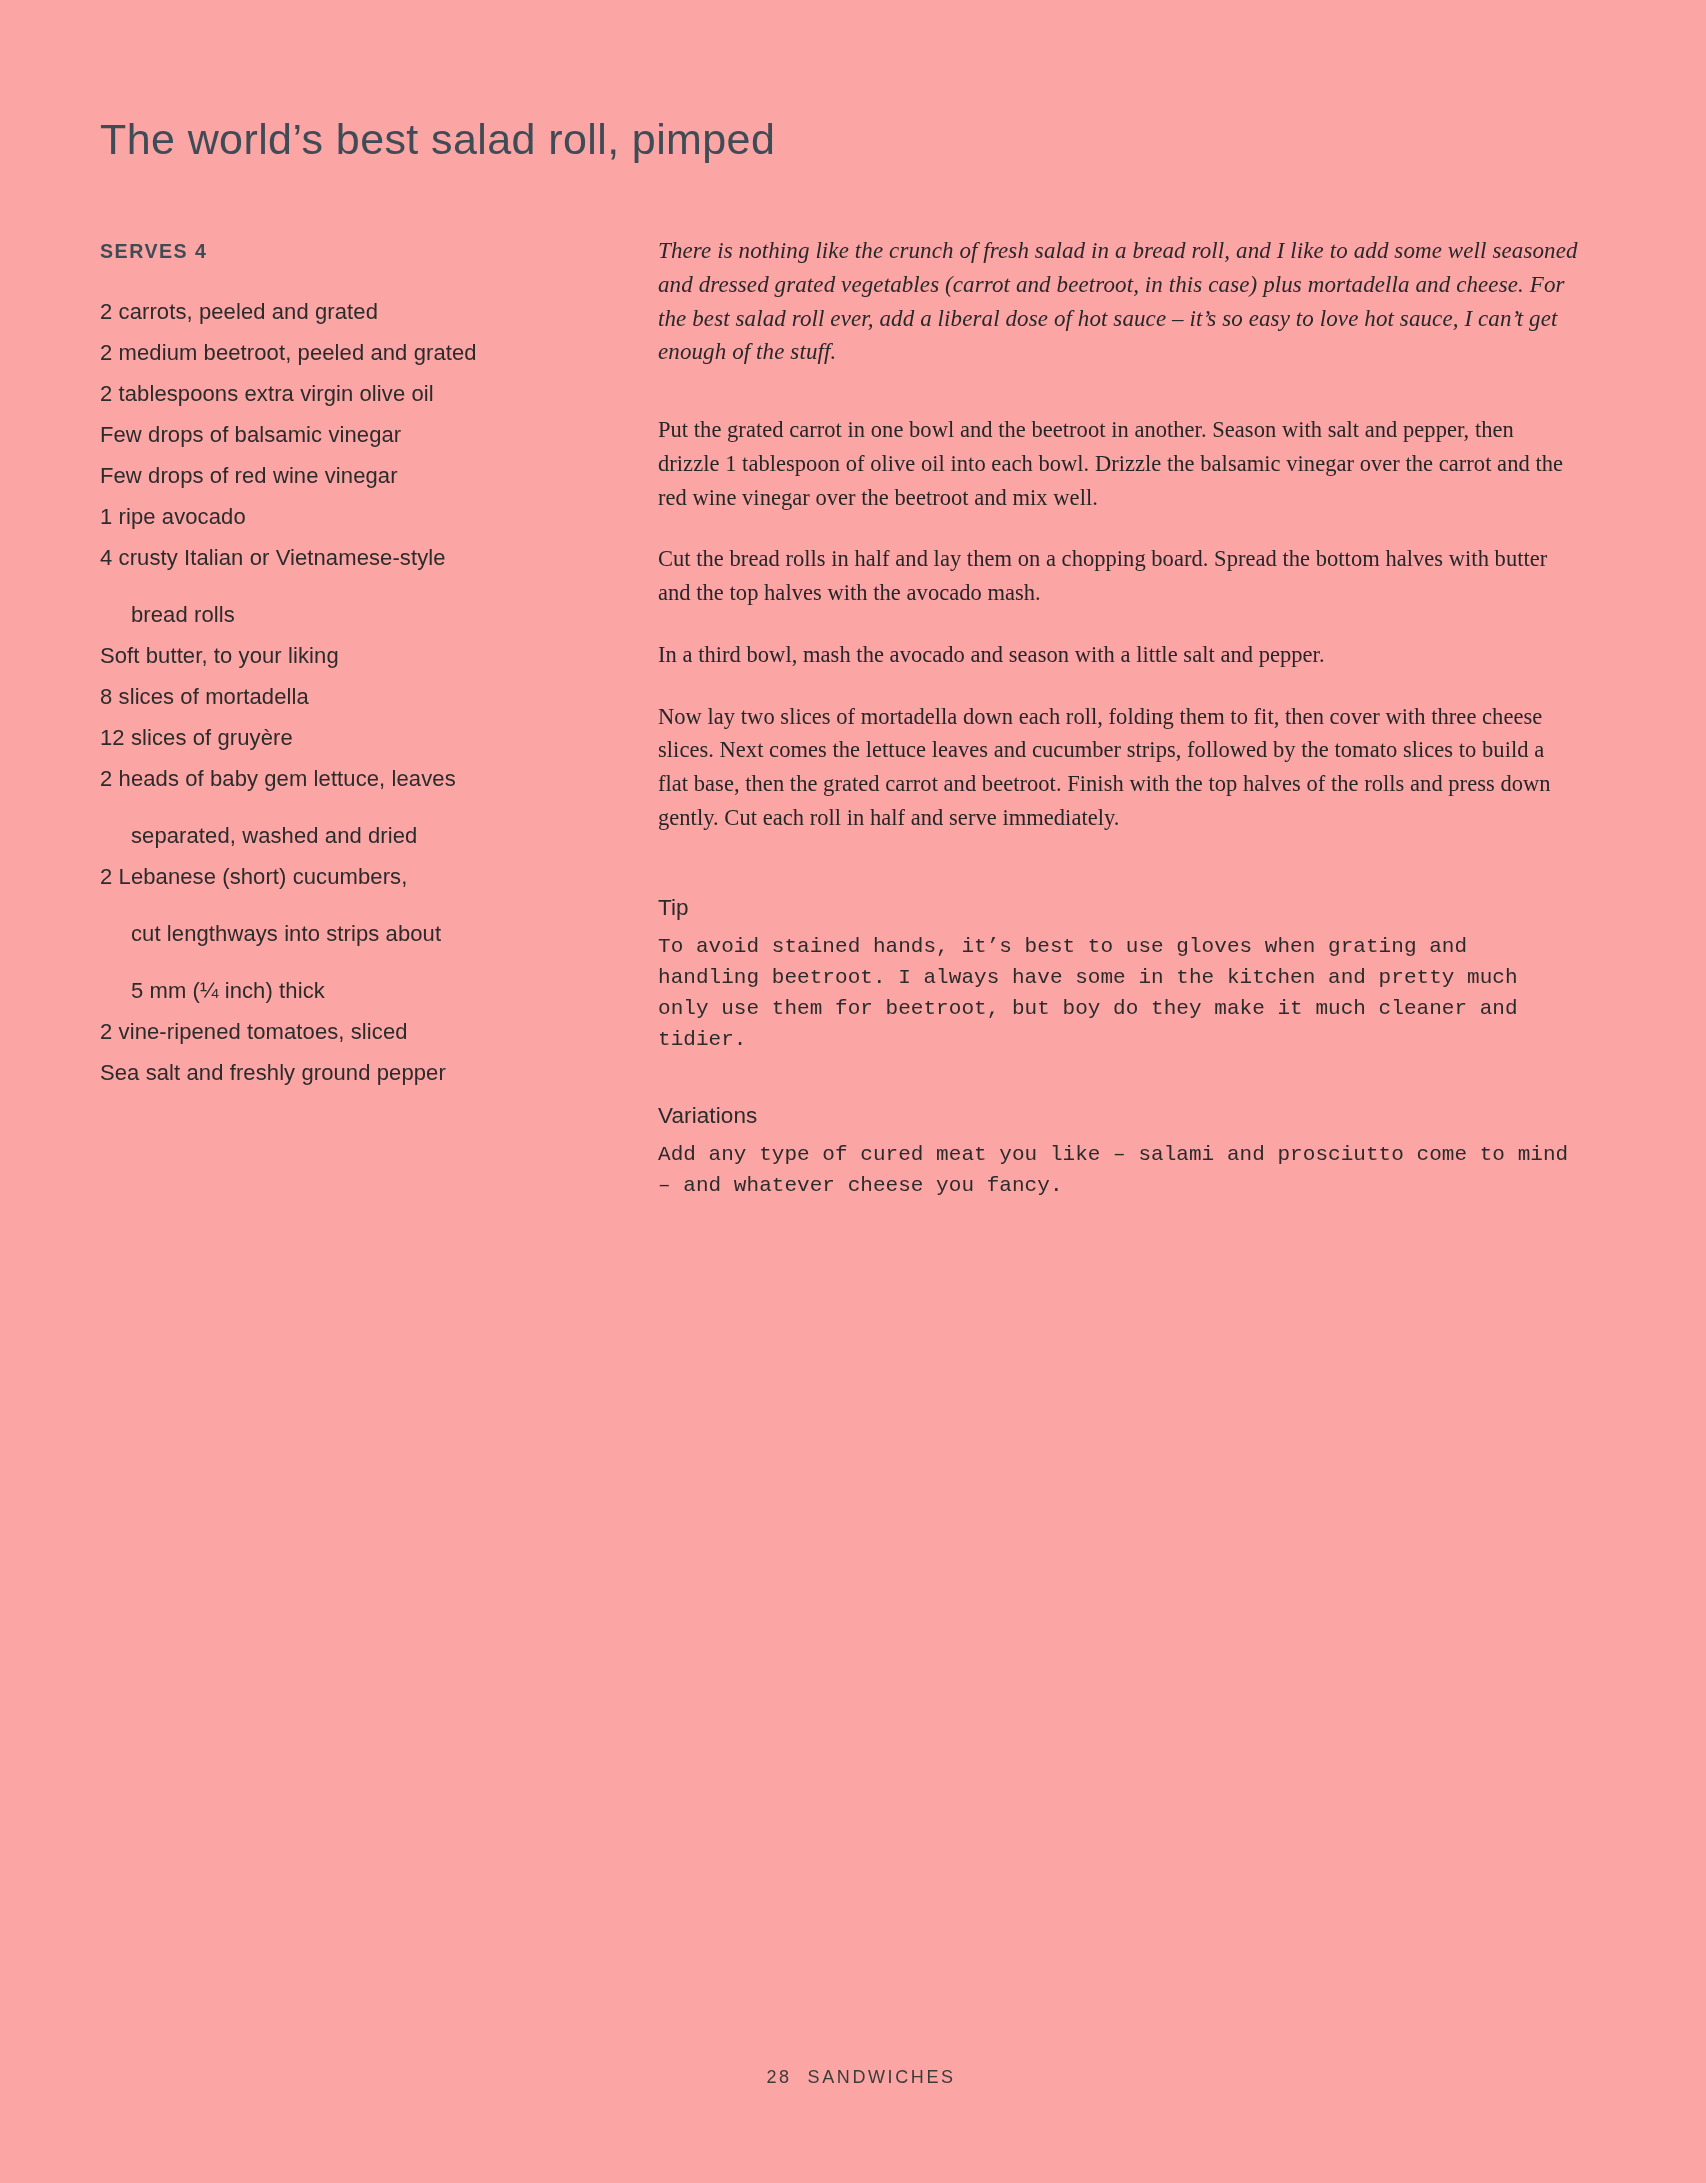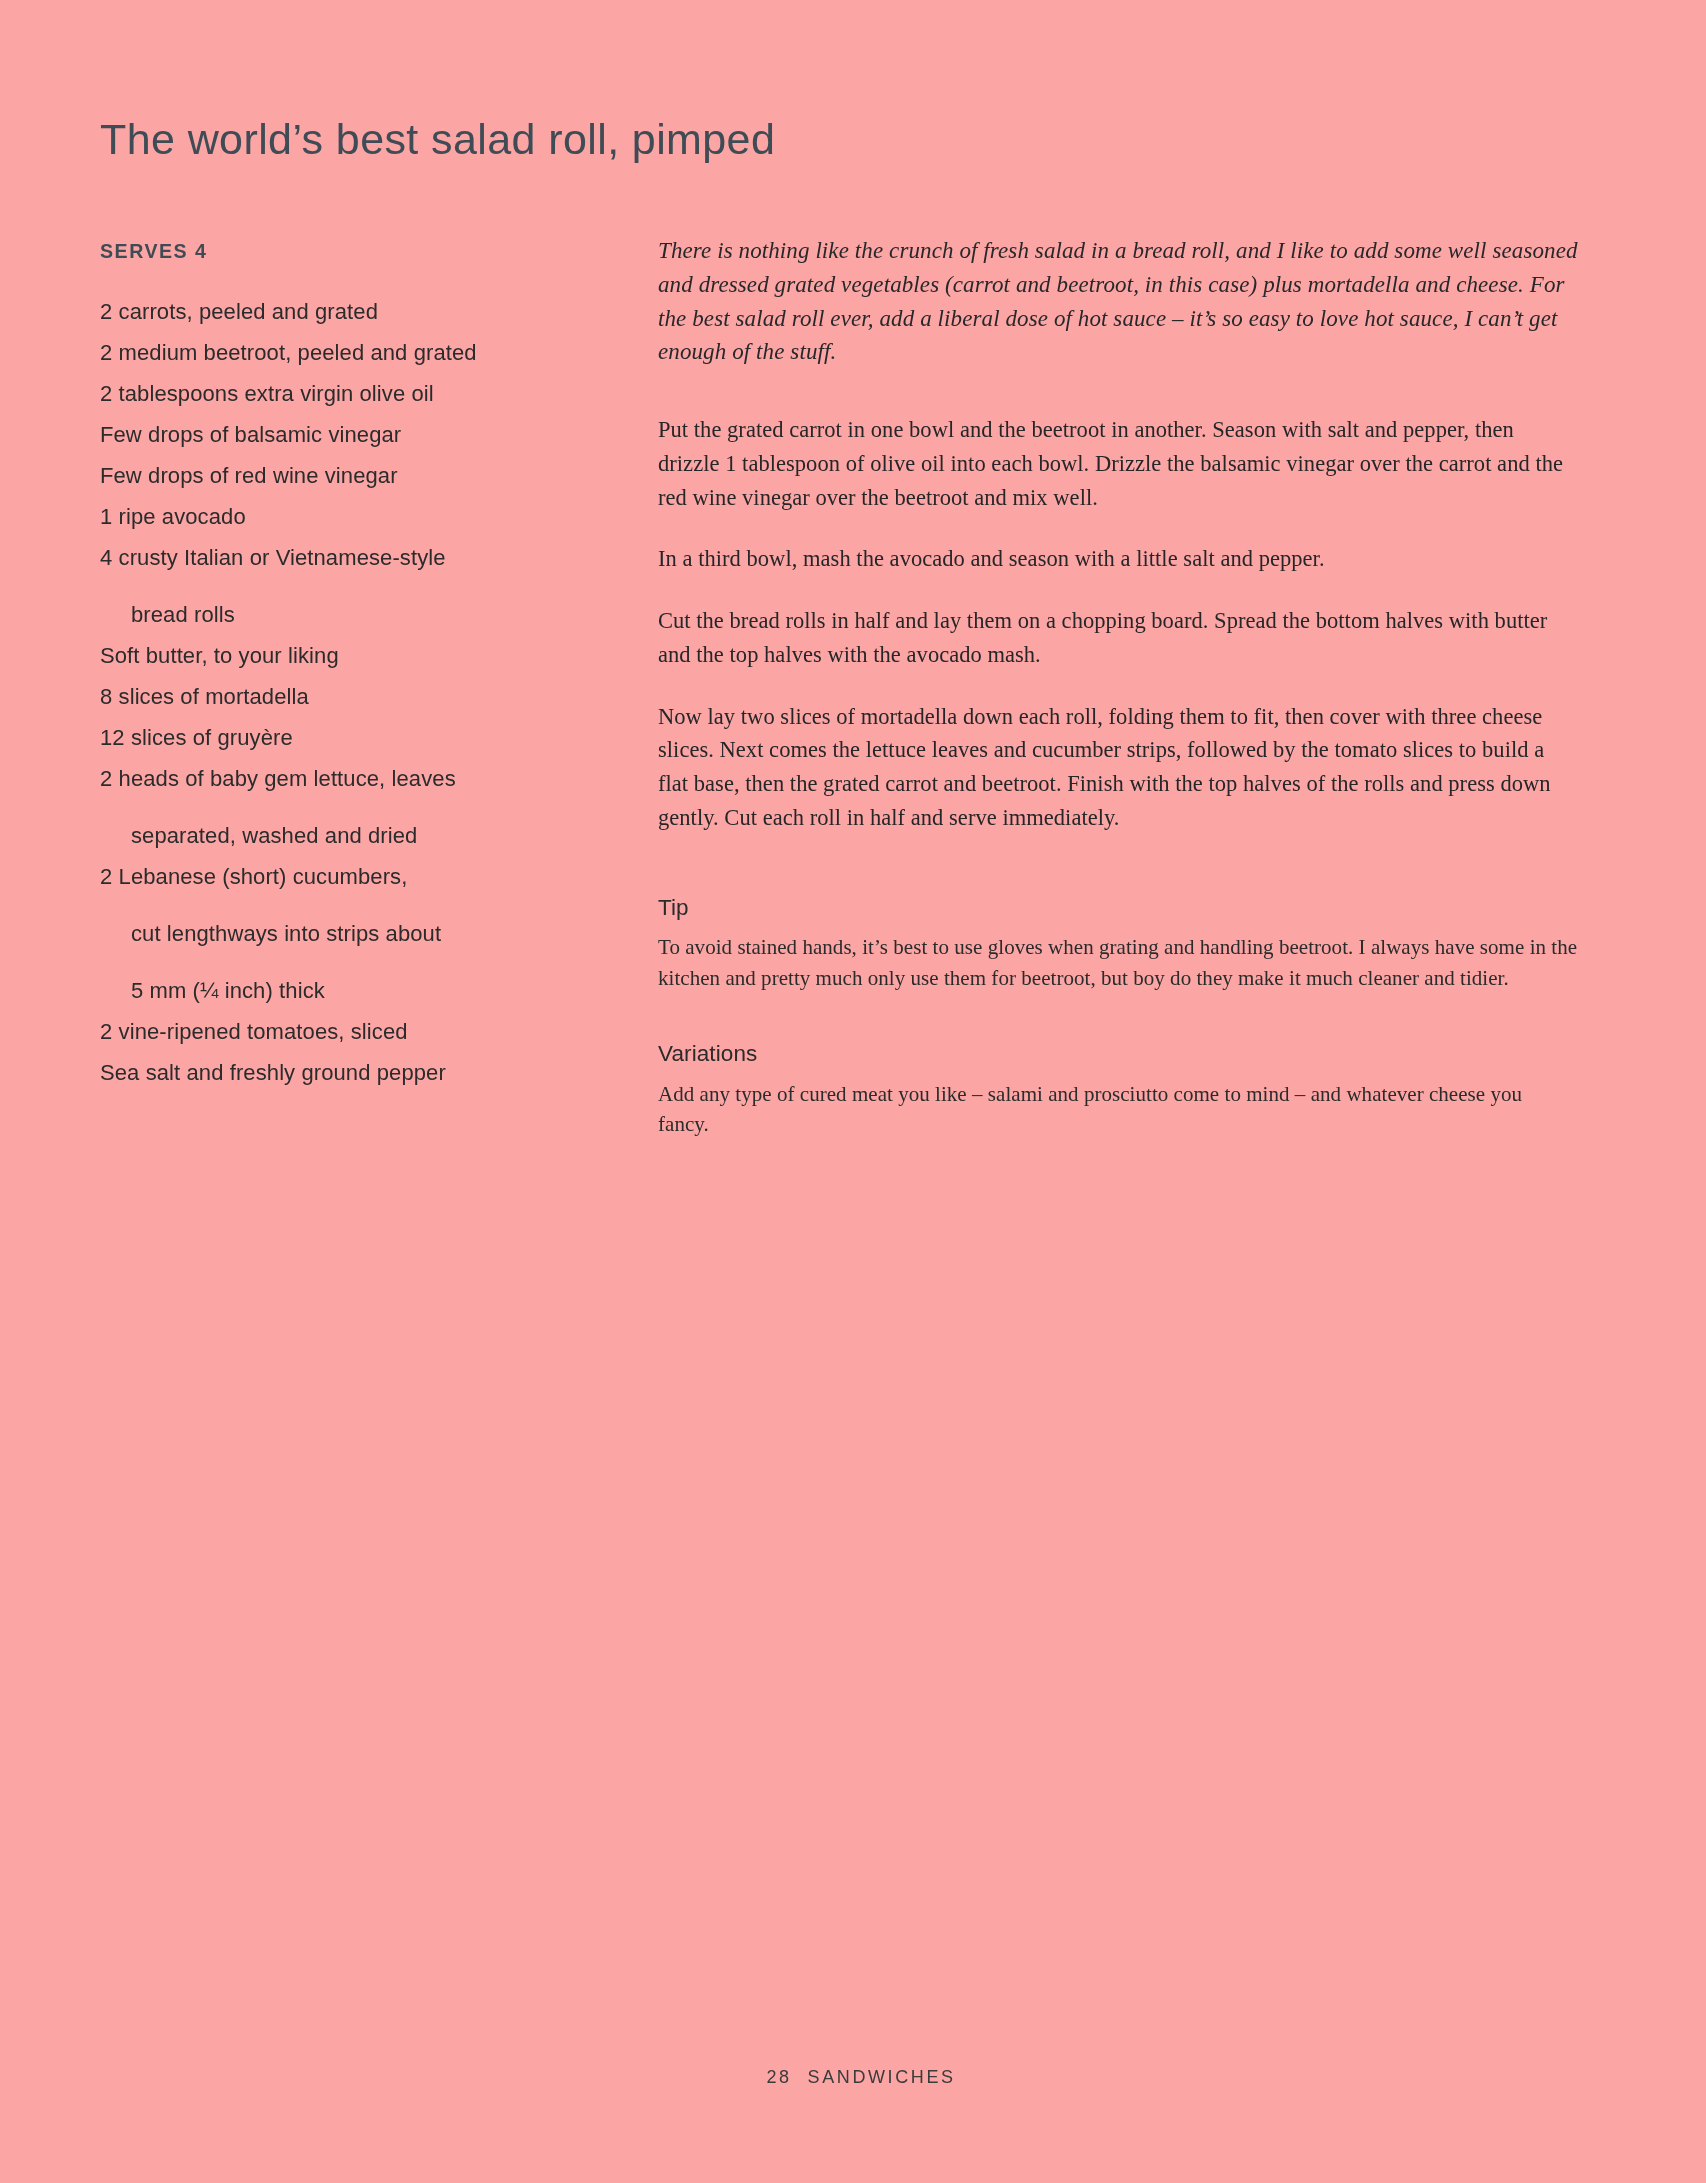--- a/index.html
+++ b/index.html
@@ -83,21 +83,21 @@
   .section{margin-top:44px;}
   .section-head{
     font-family:"Liberation Sans",sans-serif;
     font-size:22.5px;
     font-weight:400;
     color:#2b2b2b;
     margin:0 0 11.6px 0;
     letter-spacing:0.1px;
   }
   .section-p{
-    font-family:Liberation Serif, serif;
+    font-family:Liberation Mono, monospace;
     font-size:21px;
     font-weight:400;
     line-height:1.47;
     color:#2b2b2b;
     margin:0 0 22px 0;
     letter-spacing:0.04px;
   }
   .section-p:last-child{margin-bottom:0;}
   .section-tip{margin-top:60px;}
   .section-var{margin-top:47px;}
@@ -151,22 +151,22 @@
       <li><span>2 vine-ripened tomatoes, sliced</span></li>
       <li><span>Sea salt and freshly ground pepper</span></li>
     </ul>
   </div>
 
   <div class="col-right">
 
     <p class="intro">There is nothing like the crunch of fresh salad in a bread roll, and I like to add some well seasoned and dressed grated vegetables (carrot and beetroot, in this case) plus mortadella and cheese. For the best salad roll ever, add a liberal dose of hot sauce – it’s so easy to love hot sauce, I can’t get enough of the stuff.</p>
 
     <p class="body-p">Put the grated carrot in one bowl and the beetroot in another. Season with salt and pepper, then drizzle 1 tablespoon of olive oil into each bowl. Drizzle the balsamic vinegar over the carrot and the red wine vinegar over the beetroot and mix well.</p>
+    <p class="body-p">Cut the bread rolls in half and lay them on a chopping board. Spread the bottom halves with butter and the top halves with the avocado mash.</p>
     <p class="body-p">In a third bowl, mash the avocado and season with a little salt and pepper.</p>
-    <p class="body-p">Cut the bread rolls in half and lay them on a chopping board. Spread the bottom halves with butter and the top halves with the avocado mash.</p>
     <p class="body-p">Now lay two slices of mortadella down each roll, folding them to fit, then cover with three cheese slices. Next comes the lettuce leaves and cucumber strips, followed by the tomato slices to build a flat base, then the grated carrot and beetroot. Finish with the top halves of the rolls and press down gently. Cut each roll in half and serve immediately.</p>
 
     <div class="section section-tip">
       <div class="section-head">Tip</div>
       <p class="section-p">To avoid stained hands, it’s best to use gloves when grating and handling beetroot. I always have some in the kitchen and pretty much only use them for beetroot, but boy do they make it much cleaner and tidier.</p>
     </div>
 
     <div class="section section-var">
       <div class="section-head">Variations</div>
       <p class="section-p">Add any type of cured meat you like – salami and prosciutto come to mind – and whatever cheese you fancy.</p>

